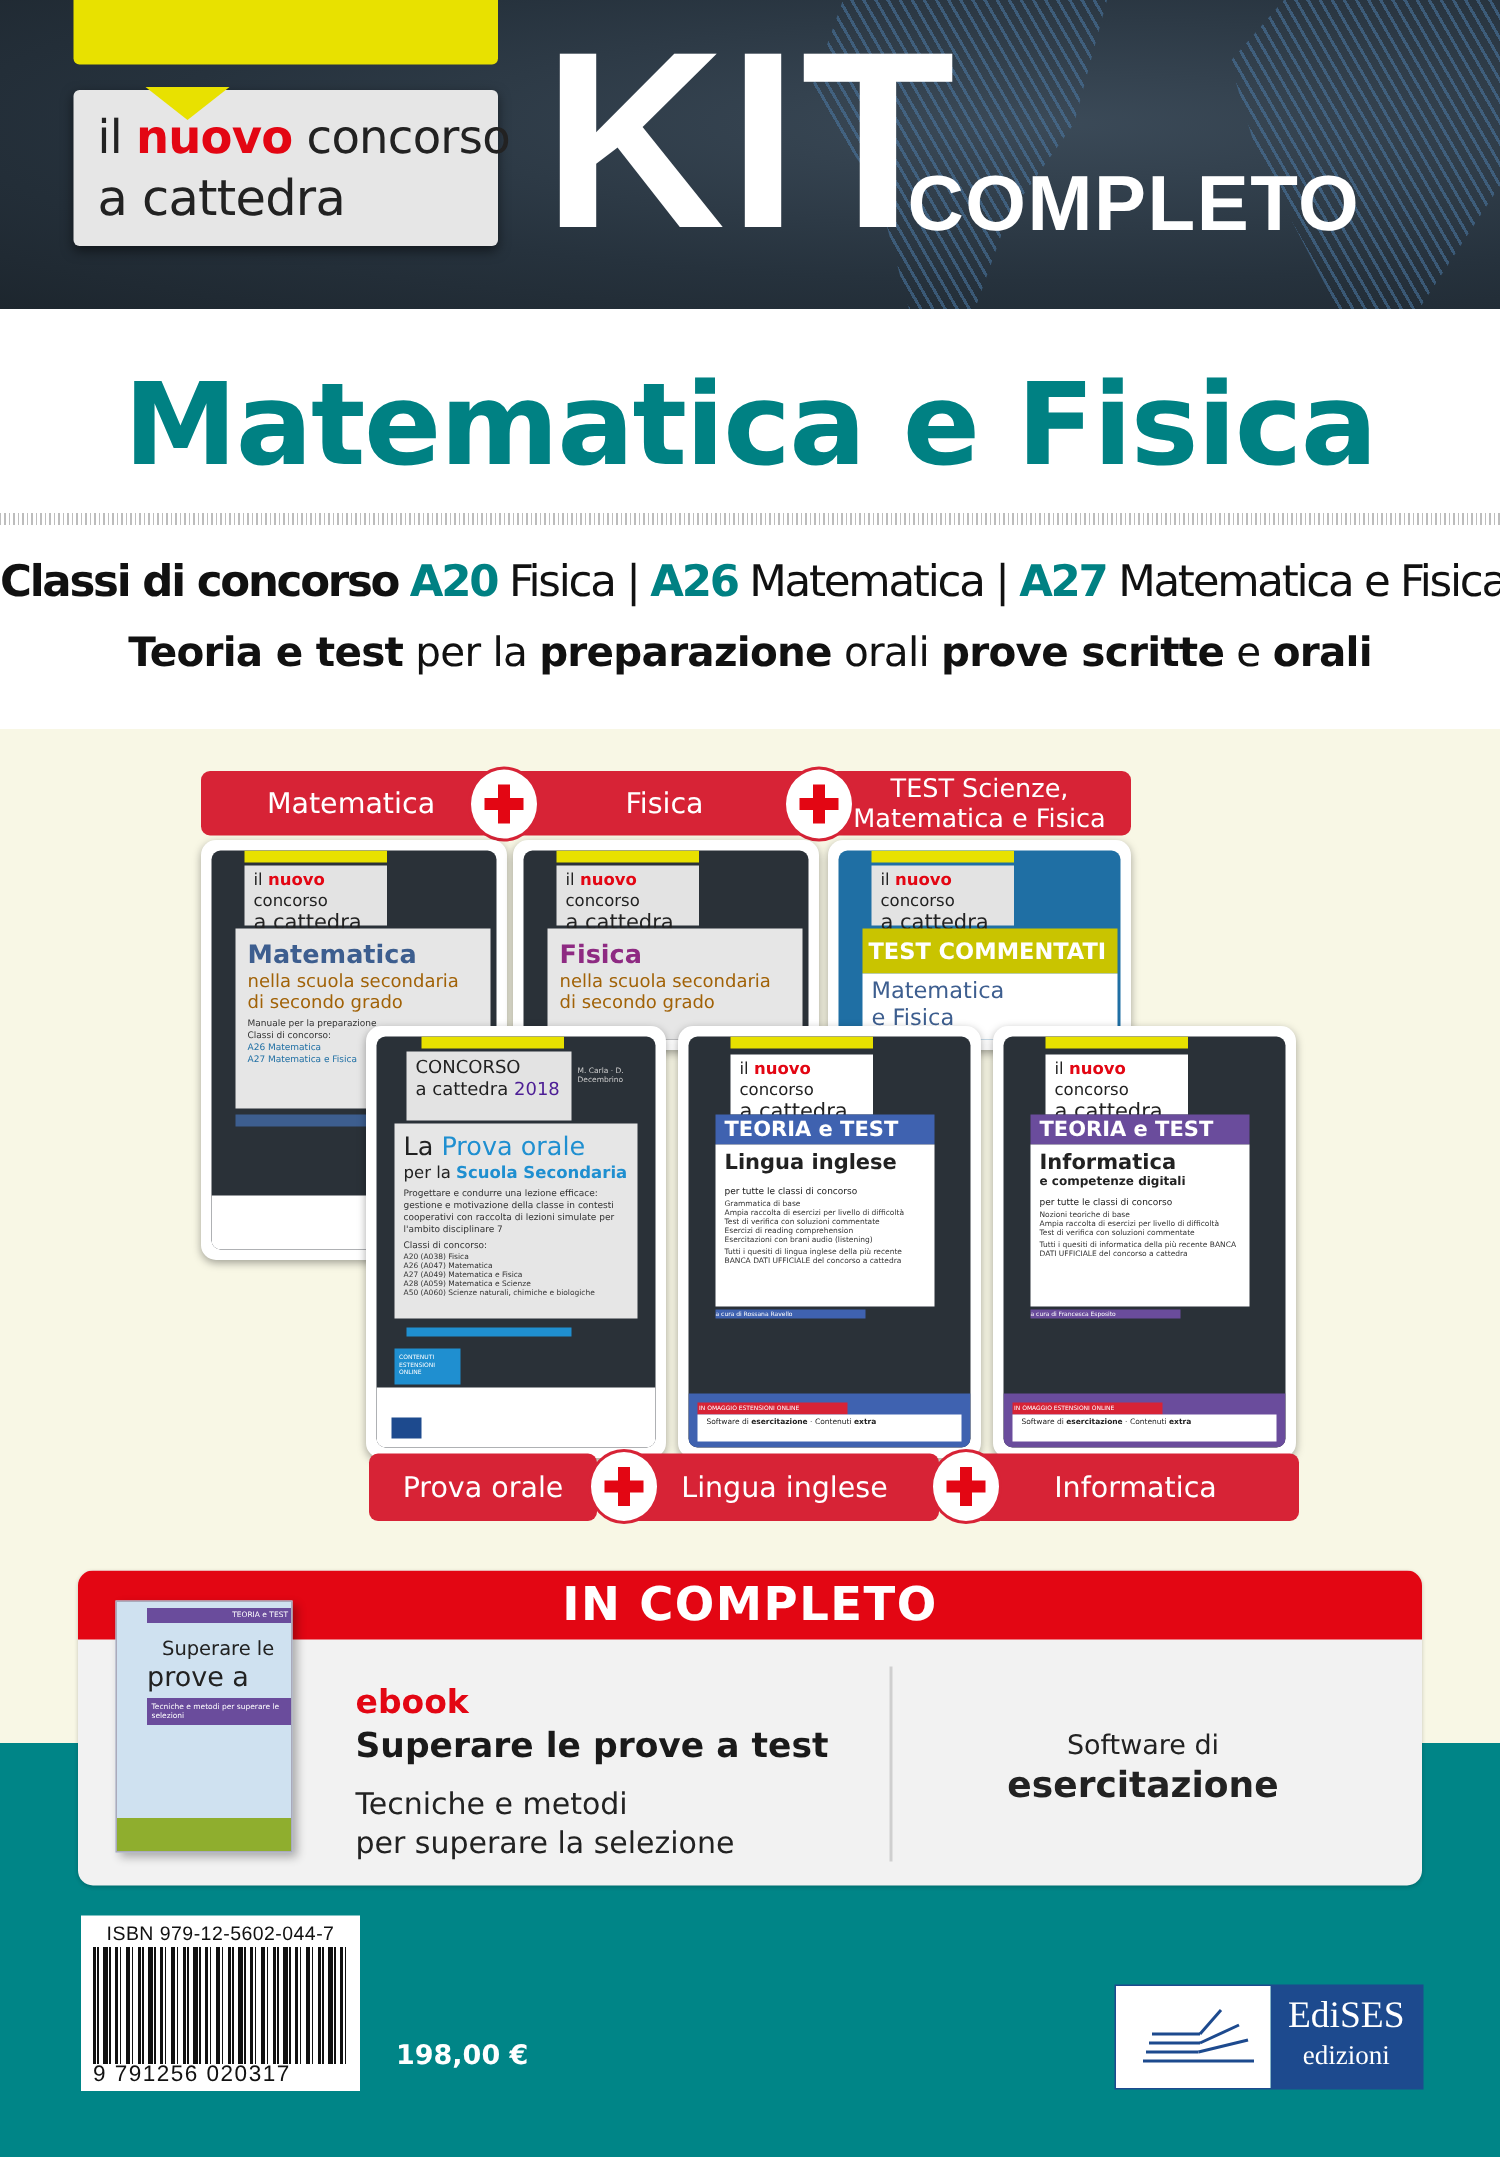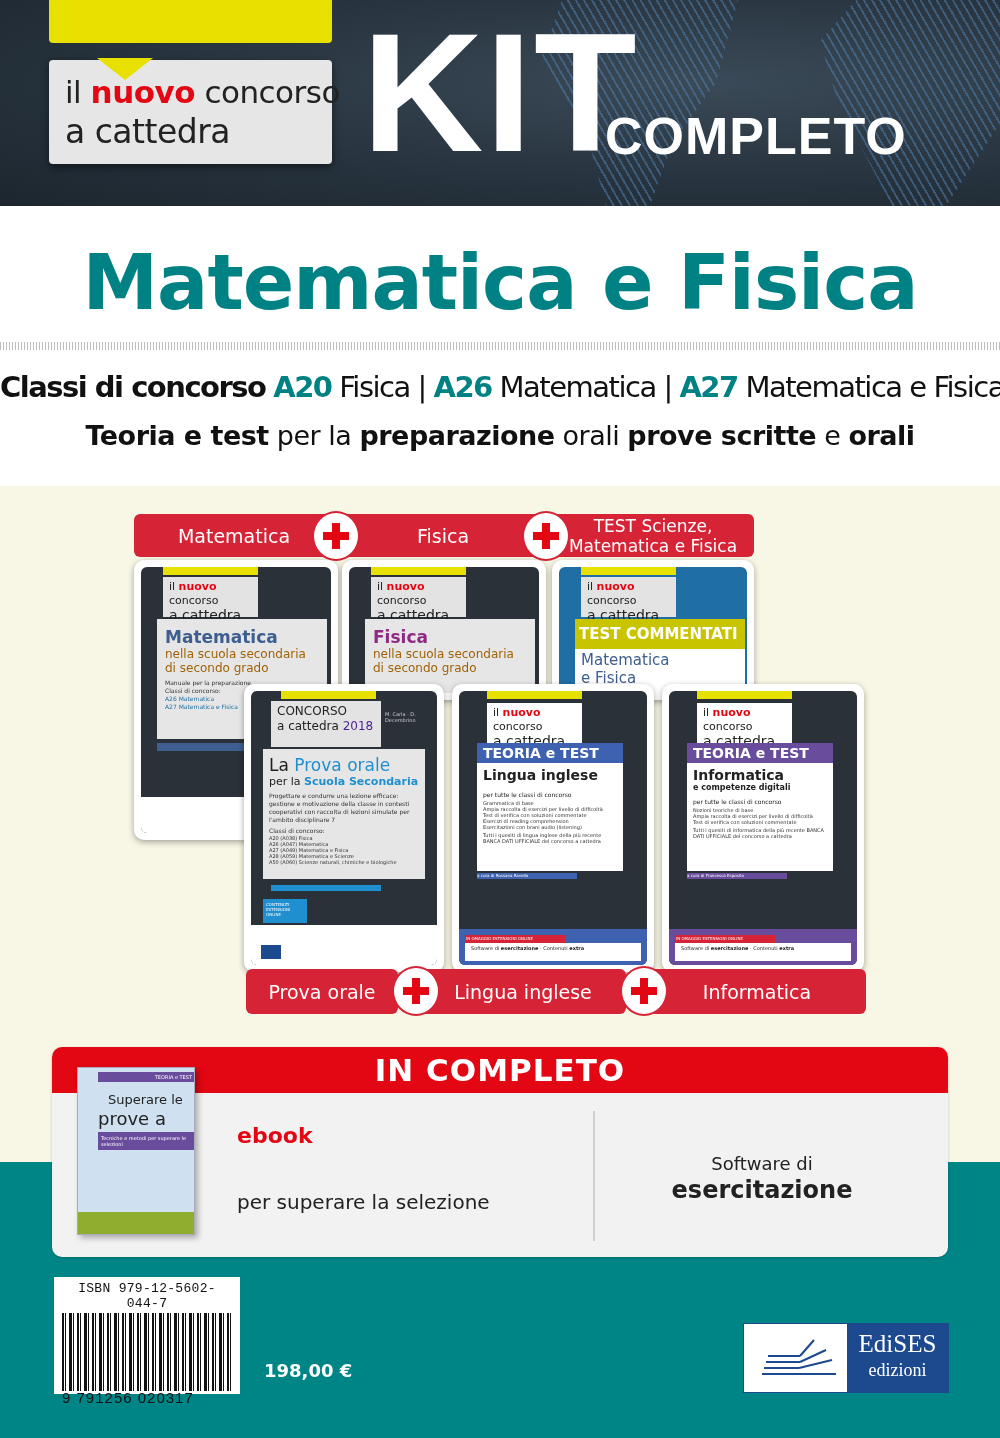--- a/index.html
+++ b/index.html
@@ -42,21 +42,21 @@
   .omaggio{position:absolute;left:52px;top:1047px;width:896px;height:210px;background:#f2f2f2;border-radius:10px;overflow:hidden;box-shadow:0 1px 3px rgba(0,0,0,.2)}
   .omaggio-head{height:46px;background:#e30613;color:#fff;font-size:31px;font-weight:bold;text-align:center;line-height:46px;letter-spacing:1px}
   .ebook-cover{position:absolute;left:25px;top:20px;width:118px;height:168px;background:#cfe1f0;border:1px solid #aab;box-shadow:3px 3px 6px rgba(0,0,0,.3)}
   .ebook-label{position:absolute;left:185px;top:76px;font-size:22px;font-weight:bold;color:#e30613}
   .ebook-title{position:absolute;left:185px;top:104px;font-size:23px;font-weight:bold;color:#1a1a1a;white-space:nowrap}
   .ebook-desc{position:absolute;left:185px;top:142px;font-size:20px;color:#222;line-height:26px}
   .divider{position:absolute;left:541px;top:64px;width:2px;height:130px;background:#cfcfcf}
   .software{position:absolute;left:580px;top:104px;width:260px;text-align:center;font-size:18px;color:#222;line-height:26px}
   .software b{display:block;font-size:24px;font-weight:bold}
   .barcode{position:absolute;left:54px;top:1277px;width:186px;height:117px;background:#fff;padding:4px 8px}
-  .isbn{font-family:Liberation Mono, monospace;font-size:13px;color:#111;text-align:center;letter-spacing:.3px}
+  .isbn{font-family:Liberation Sans, sans-serif;font-size:13px;color:#111;text-align:center;letter-spacing:.3px}
   .bars{height:78px;margin-top:2px;background:repeating-linear-gradient(90deg,#111 0 2px,#fff 2px 3px,#111 3px 4px,#fff 4px 7px,#111 7px 10px,#fff 10px 11px,#111 11px 12px,#fff 12px 15px)}
   .bnum{font-family:"Liberation Sans",sans-serif;font-size:15px;color:#111;margin-top:-2px;letter-spacing:1px}
   .price{position:absolute;left:264px;top:1360px;font-size:18px;font-weight:bold;color:#fff}
   .logo{position:absolute;left:743px;top:1323px;width:206px;height:70px;display:flex;border:1px solid #1d4a8e}
   .logo-l{width:103px;background:#fff;position:relative}
   .logo-r{width:103px;background:#1d4a8e;color:#fff;font-family:"Liberation Serif",serif;text-align:center;padding-top:6px}
   .logo-r .n{font-size:25px;line-height:28px}
   .logo-r .e{font-size:18px;line-height:24px}
 </style>
 </head>
@@ -228,21 +228,23 @@
 <div class="omaggio">
   <div class="omaggio-head">IN COMPLETO</div>
   <div class="ebook-cover">
     <div style="position:absolute;left:20px;top:4px;width:96px;height:10px;background:#6a4c9c;color:#fff;font-size:5px;text-align:right;padding:2px">TEORIA e TEST</div>
     <div style="position:absolute;left:30px;top:24px;font-size:13px;color:#222">Superare le</div>
     <div style="position:absolute;left:20px;top:40px;font-size:18px;color:#222">prove a test</div>
     <div style="position:absolute;left:20px;top:64px;width:96px;height:18px;background:#6a4c9c;color:#fff;font-size:5px;padding:3px">Tecniche e metodi per superare le selezioni</div>
     <div style="position:absolute;left:0;bottom:0;width:100%;height:22px;background:#8fae2e"></div>
   </div>
   <div class="ebook-label">ebook</div>
+  <div class="ebook-title">Superare le prove a test</div>
   <div class="ebook-desc">
+    <div>Tecniche e metodi</div>
     <div>per superare la selezione</div>
   </div>
   <div class="divider"></div>
   <div class="software">
     <span>Software di</span>
     <b>esercitazione</b>
   </div>
 </div>
 
 <div class="barcode">

